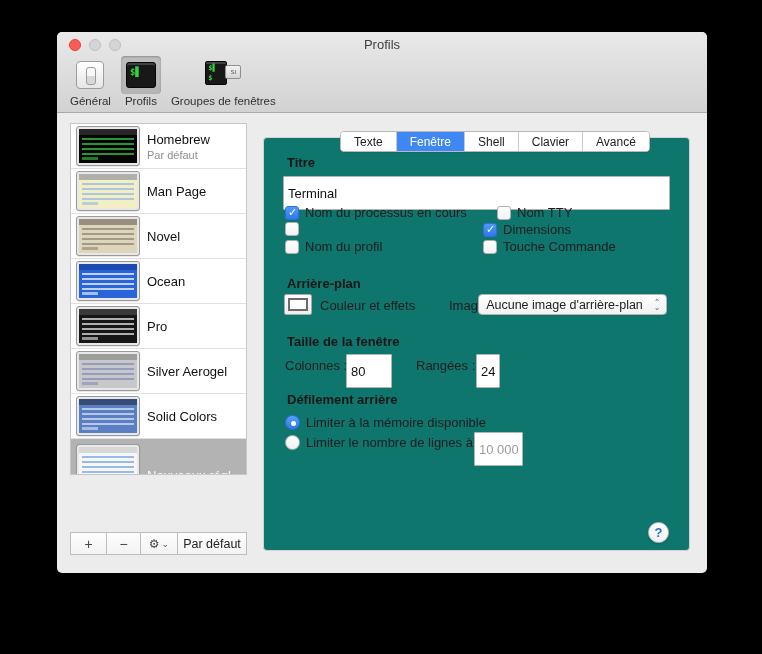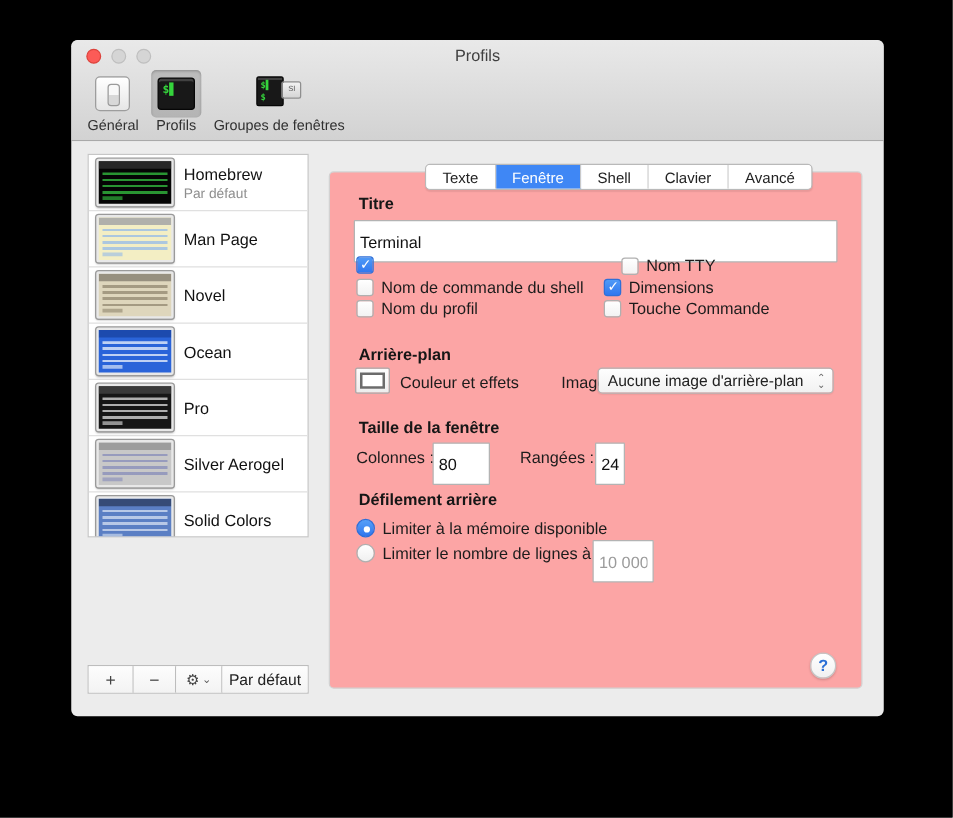--- a/index.html
+++ b/index.html
@@ -44,21 +44,21 @@
   .icon-groups .gw-back i.r1 { top:2px; } .icon-groups .gw-back i.r2 { top:12px; }
   .icon-groups .gw-front { position:absolute; right:0; top:4px; width:16px; height:14px;
     background:linear-gradient(#f2f2f2,#d5d5d5); border:1px solid #8f8f8f; border-radius:2px;
     font-size:6px; color:#555; text-align:center; line-height:13px; }
   .icon-globe { width:30px; height:30px; }
 
   
   .body { position:relative; height:460px; }
 
   
-  .sidebar-list { position:absolute; left:13px; top:10px; width:177px; height:307px;
+  .sidebar-list { position:absolute; left:13px; top:10px; width:177px; height:352px;
     background:#ffffff; border:1px solid #c6c6c6; overflow:hidden; }
   .profile-row { height:45px; display:flex; align-items:center; gap:8px; padding:0 0 0 6px;
     border-bottom:1px solid #e0e0e0; cursor:default; }
   .profile-row.selected { background:#b3b3b3; border-bottom-color:#b3b3b3;align-items:flex-end; }
   .profile-row.selected .p-name { color:#fbfbfb; }
   .thumb { width:62px; height:38px; flex:0 0 auto; background:var(--bg,#ddd);
     border:2px solid #e8e8e8; outline:1px solid #9a9a9a; border-radius:2px;
     box-shadow:0 1px 2px rgba(0,0,0,.35); position:relative; overflow:hidden; }
   .thumb .t-bar { height:6px; background:var(--bar,#999); opacity:.9; }
   .thumb .t-rows { position:absolute; left:3px; right:3px; top:9px; height:18px;
@@ -74,21 +74,21 @@
   .list-buttons { position:absolute; left:13px; top:419px; width:177px; height:23px;
     display:flex; background:#fff; border:1px solid #bdbdbd; }
   .lb { border-right:1px solid #bdbdbd; display:flex; align-items:center; justify-content:center;
     font-size:14px; color:#444; cursor:default; background:linear-gradient(#fdfdfd,#f3f3f3); }
   .lb.plus { width:36px; } .lb.minus { width:34px; } .lb.gear { width:37px; gap:2px; }
   .lb.default { flex:1; border-right:none; font-size:12.5px; color:#222; }
   .gear-glyph { font-size:12px; } .gear-chev { font-size:9px; color:#555; }
 
   
   .pane { position:absolute; left:206px; top:24px; width:427px; height:414px;
-    background:#fca5a5; border:1px solid #d2d2d2; border-radius:4px; }
+    background:#0f766e; border:1px solid #d2d2d2; border-radius:4px; }
   .tabs { position:absolute; left:283px; top:18px; display:flex; height:21px;
     border:1px solid #b9b9b9; border-radius:4px; overflow:hidden; background:#fff;
     box-shadow:0 1px 1px rgba(0,0,0,.08); z-index:2; }
   .tab { padding:0 13px; font-size:12px; color:#222; display:flex; align-items:center;
     border-right:1px solid #c9c9c9; background:#fff; cursor:default; }
   .tab:last-child { border-right:none; }
   .tab.selected { background:#3f87f5; color:#fff; }
 
   .sec-h { position:absolute; font-size:13px; font-weight:bold; color:#161616; }
   .lbl { position:absolute; font-size:13px; color:#1c1c1c; white-space:nowrap; }
@@ -274,24 +274,24 @@
       <div class="tab">Avancé</div>
     </div>
 
     <div class="pane">
 
       <div class="sec-h" style="left:23px; top:17px;">Titre</div>
       <input class="txt-input" style="left: 19px; top: 38px; width: 387px; height: 20px;" value="Terminal">
 
       <div class="cb-row" style="left:21px; top:67px;">
         <span class="cb checked"></span>
+        <span class="cb-label">Nom du processus en cours</span>
       </div>
       <div class="cb-row" style="left:21px; top:84px;">
         <span class="cb"></span>
-        <span class="cb-label">Nom de commande du shell</span>
       </div>
       <div class="cb-row" style="left:21px; top:101px;">
         <span class="cb"></span>
         <span class="cb-label">Nom du profil</span>
       </div>
       <div class="cb-row" style="left:233px; top:67px;">
         <span class="cb"></span>
         <span class="cb-label">Nom TTY</span>
       </div>
       <div class="cb-row" style="left:219px; top:84px;">

